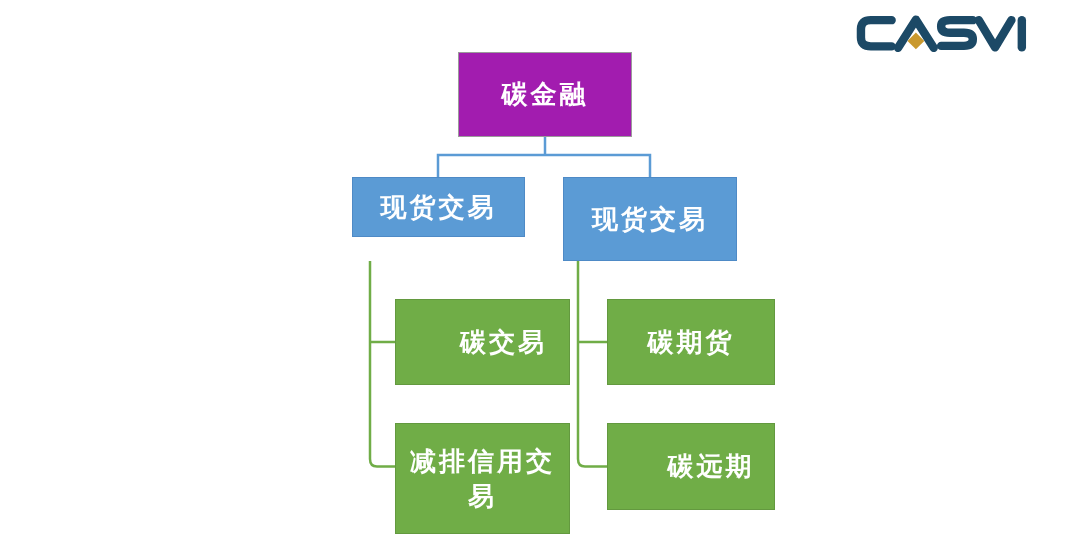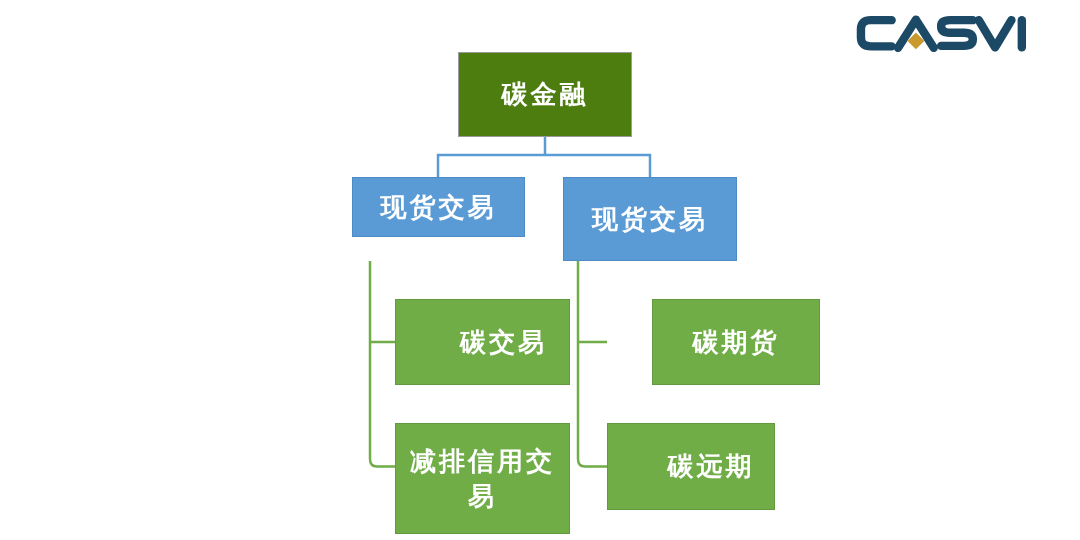--- a/index.html
+++ b/index.html
@@ -16,21 +16,21 @@
     display:flex;
     align-items:center;
     justify-content:center;
     color:#ffffff;
     font-weight:bold;
     font-size:26px;
     letter-spacing:3px;
     text-align:center;
     box-sizing:border-box;
   }
-  .node-gray{background:#4d7c0f;border:1px solid #9B9B9B;}
+  .node-gray{background:#a21caf;border:1px solid #9B9B9B;}
   .node-blue{background:#5B9BD5;border:1px solid #4E8AC6;}
   .node-green{background:#70AD47;border:1px solid #63993F;}
 
   .connector-layer{
     position:absolute;
     left:0;top:0;width:1080px;height:540px;
     pointer-events:none;
   }
   .logo{
     position:absolute;
@@ -68,21 +68,21 @@
   <div class="node node-blue" style="left:352px;top:177px;width:173px;height:60px;">
     <span>现货交易</span>
   </div>
   <div class="node node-blue" style="left:563px;top:177px;width:174px;height:84px;">
     <span>现货交易</span>
   </div>
 
   <div class="node node-green" style="left:395px;top:299px;width:175px;height:86px;padding-left:42px;">
     <span>碳交易</span>
   </div>
-  <div class="node node-green" style="left:607px;top:299px;width:168px;height:86px;margin-left:45px;">
+  <div class="node node-green" style="left:607px;top:299px;width:168px;height:86px;">
     <span>碳期货</span>
   </div>
   <div class="node node-green" style="left:395px;top:423px;width:175px;height:111px;">
     <span>减排信用交易</span>
   </div>
   <div class="node node-green" style="left:607px;top:423px;width:168px;height:87px;padding-left:40px;">
     <span>碳远期</span>
   </div>
 
   <div class="logo">

